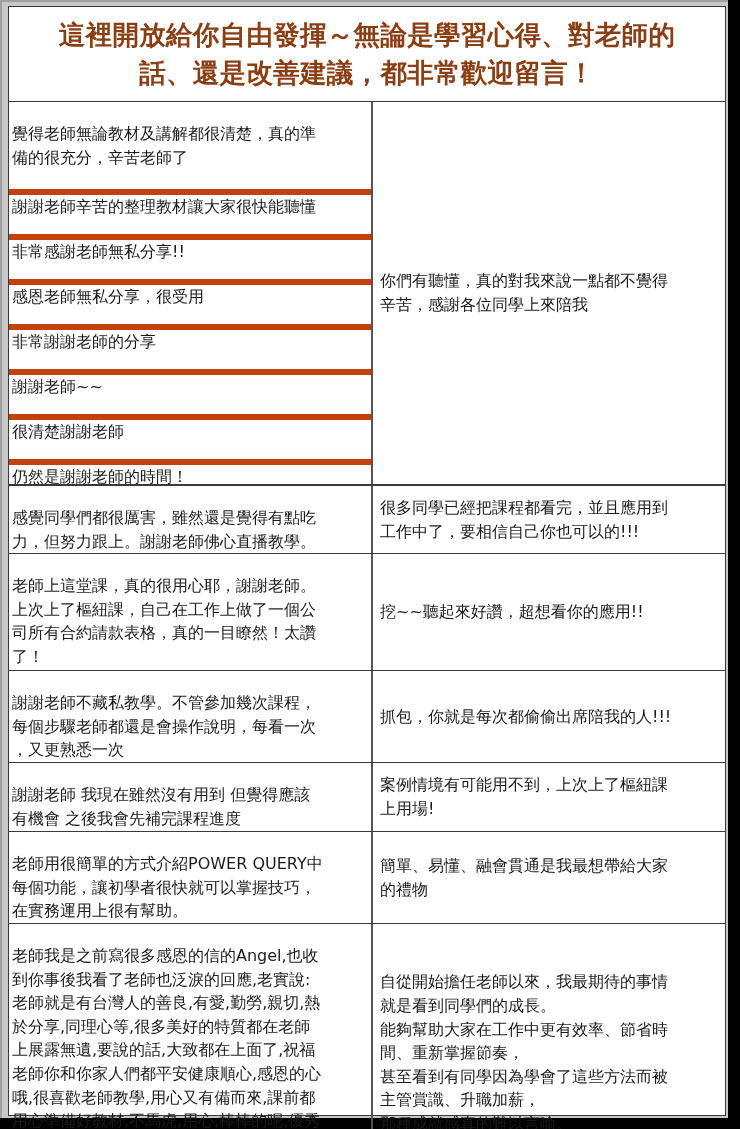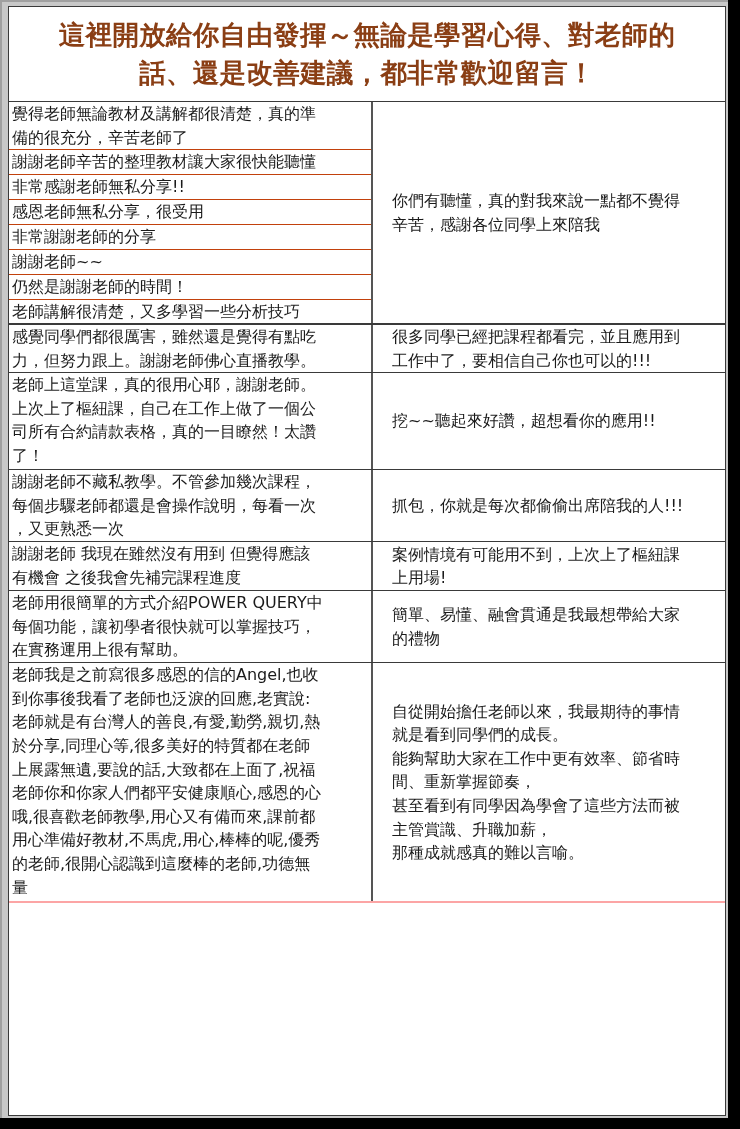--- a/index.html
+++ b/index.html
@@ -69,37 +69,37 @@
       width: 364px;
       border-right: 2px solid #555555;
       box-sizing: border-box;
       display: flex;
       flex-direction: column;
     }
     .right-col {
       flex: 1;
       display: flex;
       align-items: center;
-      padding-left: 19px;
+      padding-left: 7px;
       padding-right: 6px;
       box-sizing: border-box;
     }
     .cell {
       font-size: 16px;
       line-height: 23.6px;
       color: #1a1a1a;
       padding: 0 2px 0 3px;
       white-space: pre-line;
       box-sizing: border-box;
     }
     .left-col .cell + .cell {
-      border-top: 1px solid #c2410c;
+      border-top: 6px solid #c2410c;
       text-align: right;
     }
-    .left-col .cell { display: flex; align-items: flex-start; }
+    .left-col .cell { display: flex; align-items: flex-start; margin-top: 20px; }
     .reply {
       font-size: 16px;
       line-height: 23.6px;
       color: #1a1a1a;
       white-space: pre-line;
     }
   </style>
 </head>
 <body>
 
@@ -114,22 +114,22 @@
 
       <div class="group">
         <div class="left-col">
           <div class="cell" style="height:47px">覺得老師無論教材及講解都很清楚，真的準
 備的很充分，辛苦老師了</div>
           <div class="cell" style="height:25px">謝謝老師辛苦的整理教材讓大家很快能聽懂</div>
           <div class="cell" style="height:25px">非常感謝老師無私分享!!</div>
           <div class="cell" style="height:25px">感恩老師無私分享，很受用</div>
           <div class="cell" style="height:25px">非常謝謝老師的分享</div>
           <div class="cell" style="height:25px">謝謝老師~~</div>
+          <div class="cell" style="height:25px">很清楚謝謝老師</div>
           <div class="cell" style="height:25px">仍然是謝謝老師的時間！</div>
-          <div class="cell" style="height:24px">老師講解很清楚，又多學習一些分析技巧</div>
         </div>
         <div class="right-col">
           <div class="reply">你們有聽懂，真的對我來說一點都不覺得
 辛苦，感謝各位同學上來陪我</div>
         </div>
       </div>
 
       <div class="group">
       </div>
 

